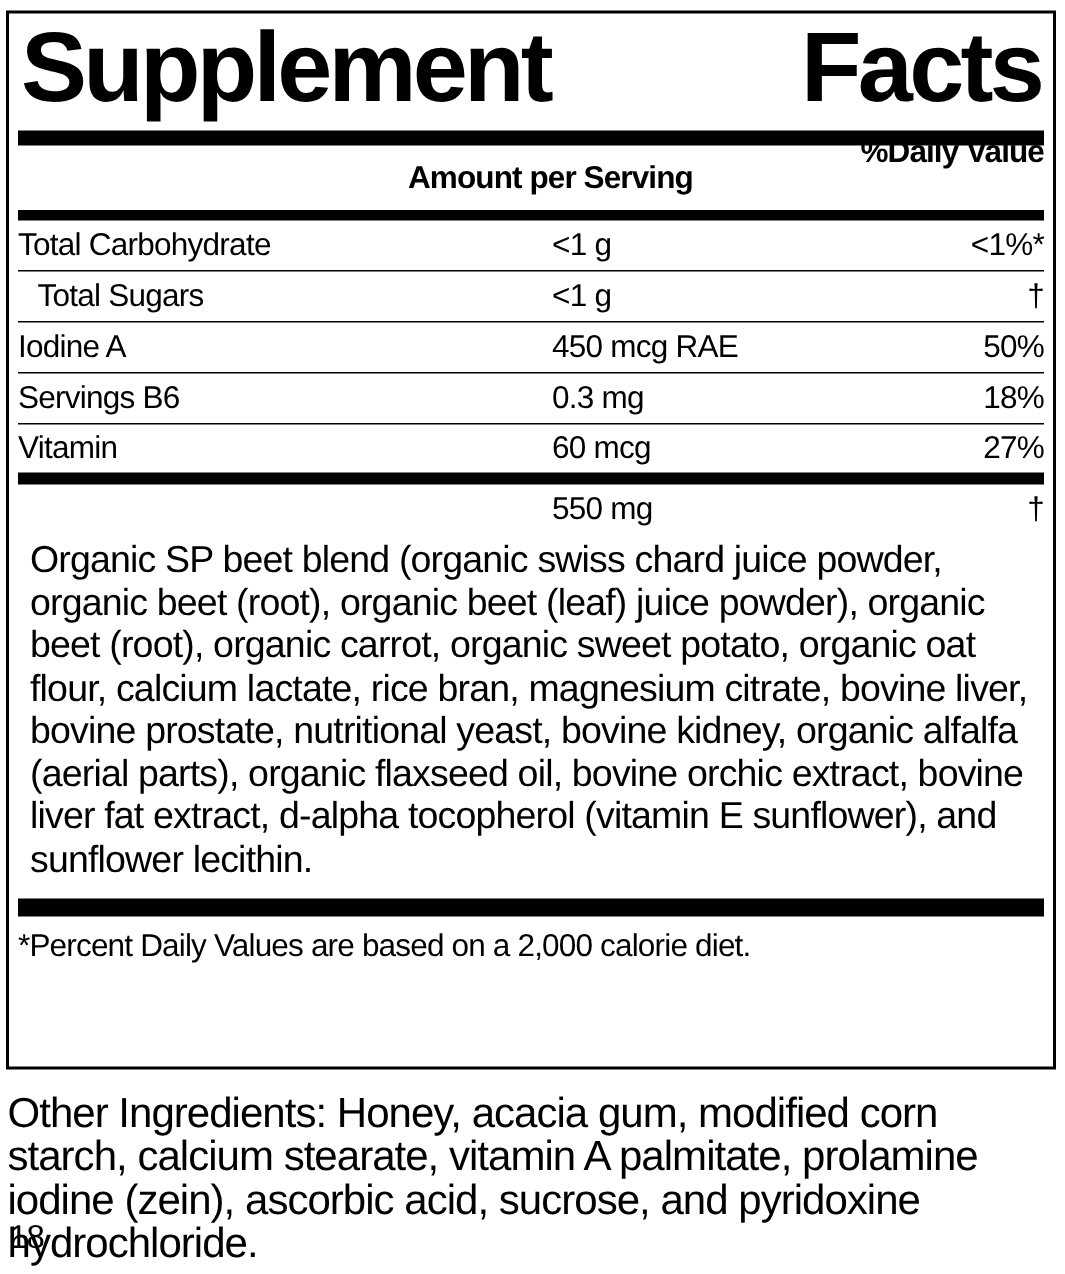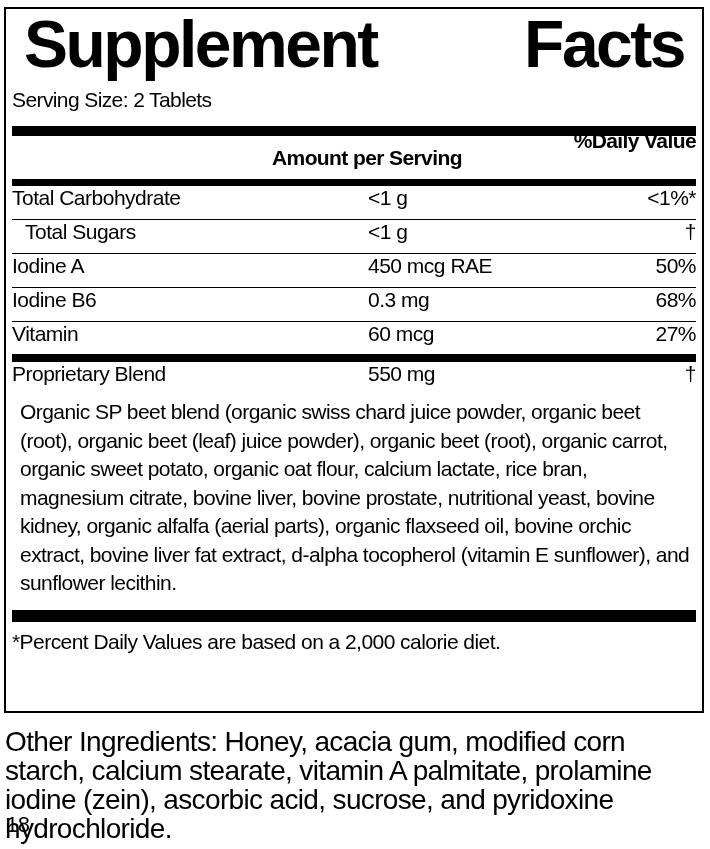--- a/index.html
+++ b/index.html
@@ -9,52 +9,52 @@
     font-family:"Liberation Sans","DejaVu Sans",sans-serif;
     -webkit-font-smoothing:antialiased;
     overflow:hidden;
   }
   .panel{
     position:absolute;left:4px;top:7px;width:700px;height:706px;
     box-sizing:border-box;border:2px solid #000;
     padding:0 6px;overflow:hidden;
   }
   .title{
-    margin:4px 12px 0;display:flex;justify-content:space-between;
+    margin:4px 2px 0;display:flex;justify-content:space-between;
     font-size:66px;font-weight:bold;line-height:62px;letter-spacing:-2.5px;
     white-space:nowrap;
   }
   .serving-line{
     font-size:21px;line-height:28px;letter-spacing:-0.6px;
   }
   .serving-line.first{margin-top:11px;}
   .bar{background:#000;width:100%;}
   .bar-10{height:10px;margin-top:12px;}
   .bar-7{height:7px;}
   .bar-8{height:8px;}
   .bar-12{height:12px;margin-top:8px;}
   .col-headers{
     position:relative;height:43px;
     font-weight:bold;font-size:21px;letter-spacing:-0.6px;
   }
   .col-headers .h-amount{position:absolute;left:260px;bottom:9px;text-align:center;}
   .col-headers .h-dv{position:absolute;right:0;bottom:26px;}
   .row{
-    position:relative;display:flex;
+    position:relative;display:flex;align-items:center;
     height:33px;border-bottom:1.5px solid #000;
     font-size:21px;letter-spacing:-0.5px;
   }
   .row.last{border-bottom:none;height:32px;}
   .row .amount{position:absolute;left:356px;}
   .row .dv{position:absolute;right:0;}
   .row .name.indent{padding-left:13px;}
   .prop-row{border-bottom:none;height:34px;}
   .blend{
     margin:0;padding:2px 0 4px 8px;
-    font-size:21px;line-height:28.5px;letter-spacing:-0.55px;
+    font-size:25px;line-height:28.5px;letter-spacing:-0.55px;
   }
   .footnote{
     font-size:21px;line-height:28px;letter-spacing:-0.55px;
   }
   .footnote.first{padding-top:6px;}
   .other-ingredients{
     position:absolute;left:5px;top:727px;width:700px;margin:0;
     font-size:28px;line-height:29px;letter-spacing:-0.65px;
   }
   .page-number{
@@ -65,21 +65,20 @@
 </head>
 <body>
 
 <div class="panel">
 
   <h1 class="title">
     <span>Supplement</span>
     <span>Facts</span>
   </h1>
 
-  <div class="serving-line first">Serving Size: 2 Tablets</div>
 
   <div class="bar bar-10"></div>
 
   <div class="col-headers">
     <span class="h-amount">Amount per Serving</span>
     <span class="h-dv">%Daily Value</span>
   </div>
 
   <div class="bar bar-7"></div>
 
@@ -92,34 +91,33 @@
     <span class="name indent">Total Sugars</span>
     <span class="amount">&lt;1 g</span>
     <span class="dv">†</span>
   </div>
   <div class="row">
     <span class="name">Iodine A</span>
     <span class="amount">450 mcg RAE</span>
     <span class="dv">50%</span>
   </div>
   <div class="row">
-    <span class="name">Iodine B6</span>
+    <span class="name">Servings B6</span>
     <span class="amount">0.3 mg</span>
-    <span class="dv">68%</span>
+    <span class="dv">18%</span>
   </div>
   <div class="row last">
     <span class="name">Vitamin</span>
     <span class="amount">60 mcg</span>
     <span class="dv">27%</span>
   </div>
 
   <div class="bar bar-8"></div>
 
   <div class="row prop-row">
-    <span class="name">Proprietary Blend</span>
     <span class="amount">550 mg</span>
     <span class="dv">†</span>
   </div>
 
   <p class="blend">Organic SP beet blend (organic swiss chard juice powder, organic beet (root), organic beet (leaf) juice powder), organic beet (root), organic carrot, organic sweet potato, organic oat flour, calcium lactate, rice bran, magnesium citrate, bovine liver, bovine prostate, nutritional yeast, bovine kidney, organic alfalfa (aerial parts), organic flaxseed oil, bovine orchic extract, bovine liver fat extract, d-alpha tocopherol (vitamin E sunflower), and sunflower lecithin.</p>
 
   <div class="bar bar-12"></div>
 
   <div class="footnote first">*Percent Daily Values are based on a 2,000 calorie diet.</div>
 

